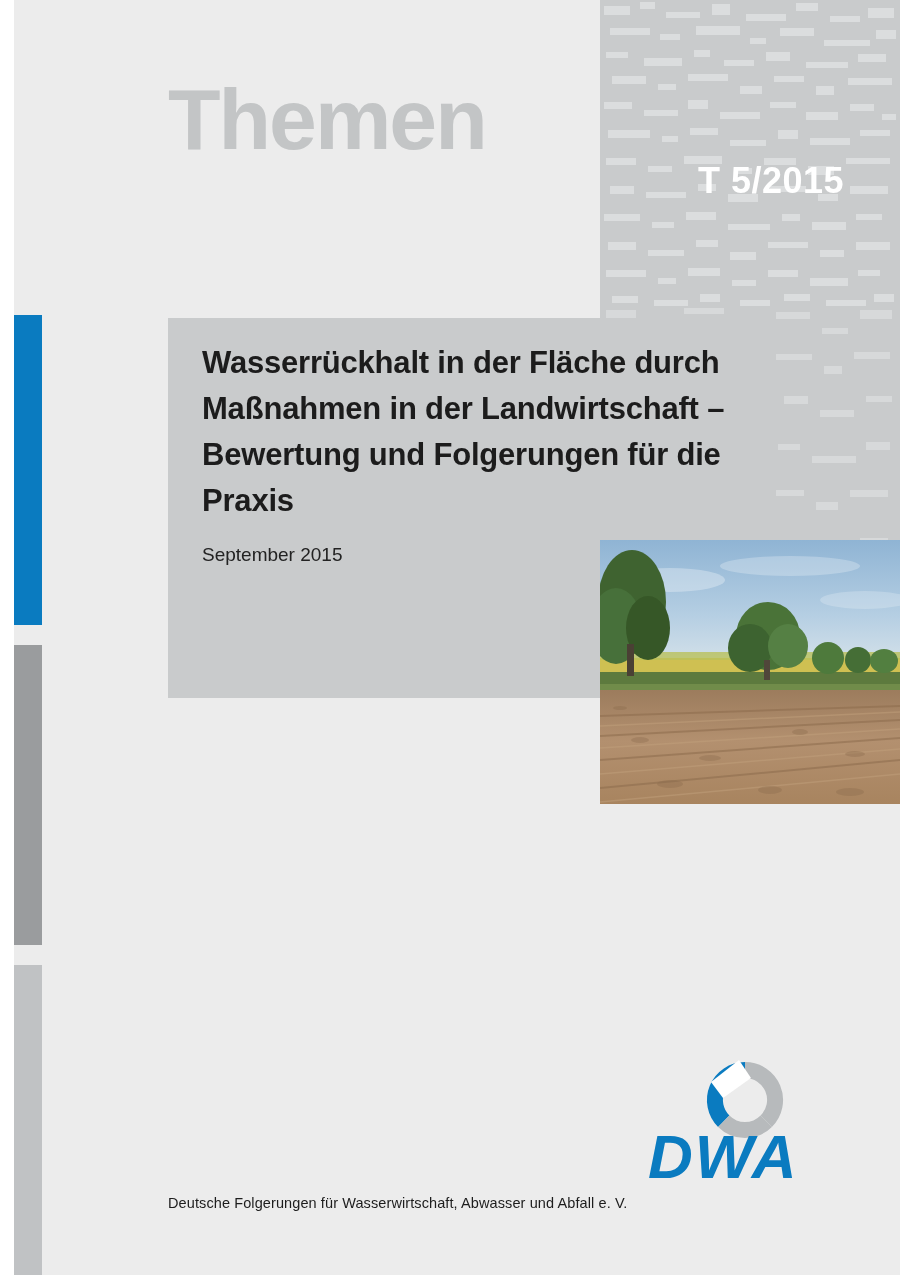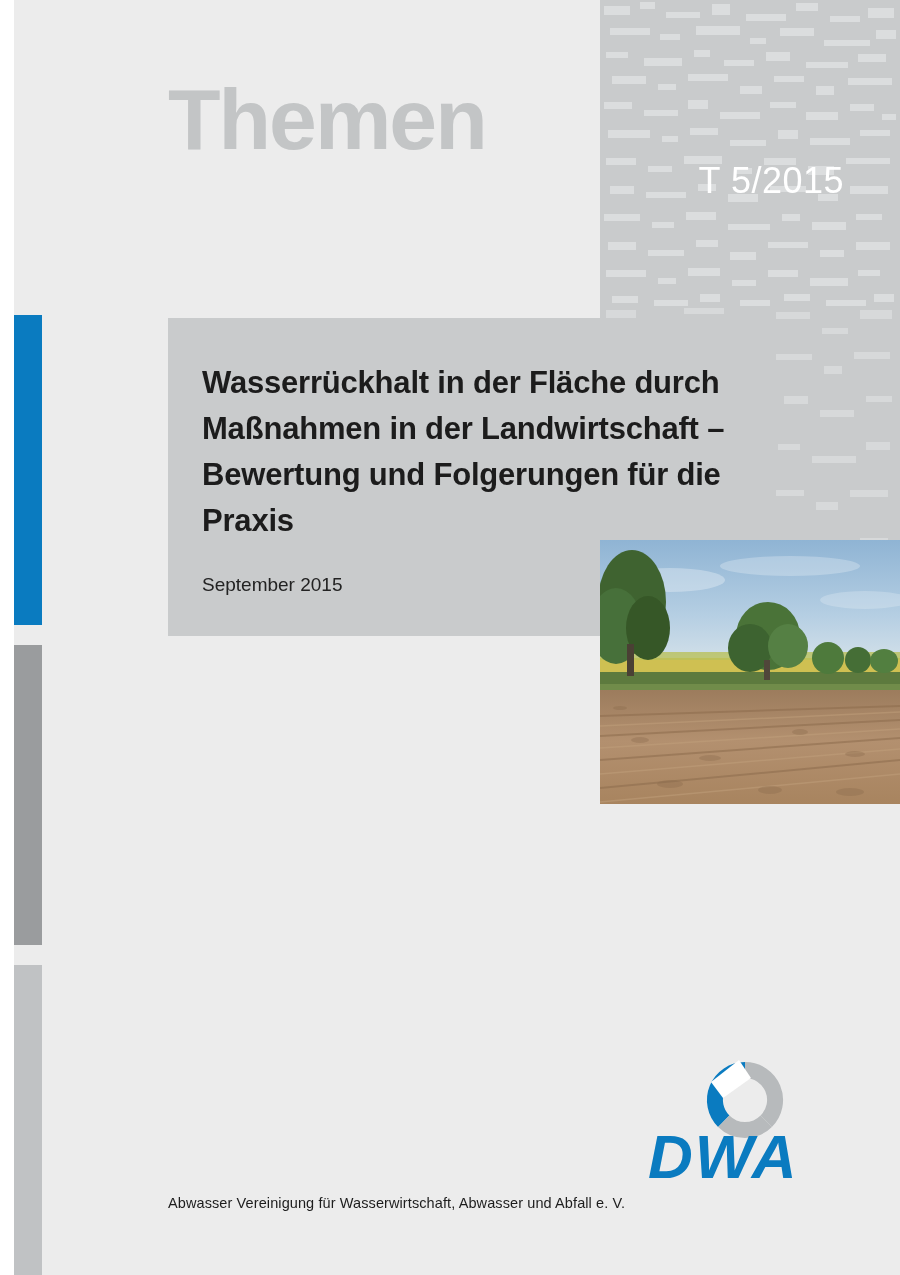--- a/index.html
+++ b/index.html
@@ -83,45 +83,45 @@
     font-weight: bold;
     letter-spacing: -2px;
     margin-top: 2px;
   }
 
   
   .issue {
     position: absolute;
     right: 56px; top: 160px;
     font-size: 36px;
-    font-weight: normal;
+    font-weight: bold;
     color: #ffffff;
     letter-spacing: 0.5px;
     margin-left: 28px;
   }
 
   
   .title-box {
     position: absolute;
     left: 168px; top: 318px;
-    width: 608px; height: 318px;
+    width: 608px; height: 380px;
     background: #c9cbcc;
     box-sizing: border-box;
-    padding: 42px 34px 0 34px;
+    padding: 22px 34px 0 34px;
   }
   .doc-title {
     font-size: 31px;
     font-weight: bold;
     color: #1c1c1c;
     line-height: 1.48;
     letter-spacing: -0.2px;
     margin: 0;
   }
   .doc-date {
-    margin-top: 30px;
+    margin-top: 20px;
     font-size: 19px;
     color: #232323;
   }
 
   
   .photo {
     position: absolute;
     left: 600px; top: 540px;
     width: 300px; height: 264px;
     overflow: hidden;
@@ -419,15 +419,15 @@
       <g transform="translate(105,40)">
         <path d="M 0,-38 A 38,38 0 0,0 -26.9,26.9 L -15.6,15.6 A 22,22 0 0,1 0,-22 Z" fill="#0a7bc0"></path>
         <path d="M 0,-38 A 38,38 0 0,1 26.9,26.9 L 15.6,15.6 A 22,22 0 0,0 0,-22 Z" fill="#b7babc"></path>
         <path d="M -26.9,26.9 A 38,38 0 0,0 26.9,26.9 L 15.6,15.6 A 22,22 0 0,1 -15.6,15.6 Z" fill="#b7babc"></path>
         <path d="M -34,-18 L -6,-40 L 6,-22 L -22,-2 Z" fill="#ffffff"></path>
       </g>
       <text x="8" y="118" font-family="'Liberation Sans', sans-serif" font-size="62" font-weight="bold" font-style="italic" fill="#0a7bc0" letter-spacing="2">DWA</text>
     </svg>
   </div>
 
-  <div class="footer">Abwasser Vereinigung für Wasserwirtschaft, Abwasser und Abfall e. V.</div>
+  <div class="footer">Deutsche Folgerungen für Wasserwirtschaft, Abwasser und Abfall e. V.</div>
 
 </div>
 
 </body></html>

